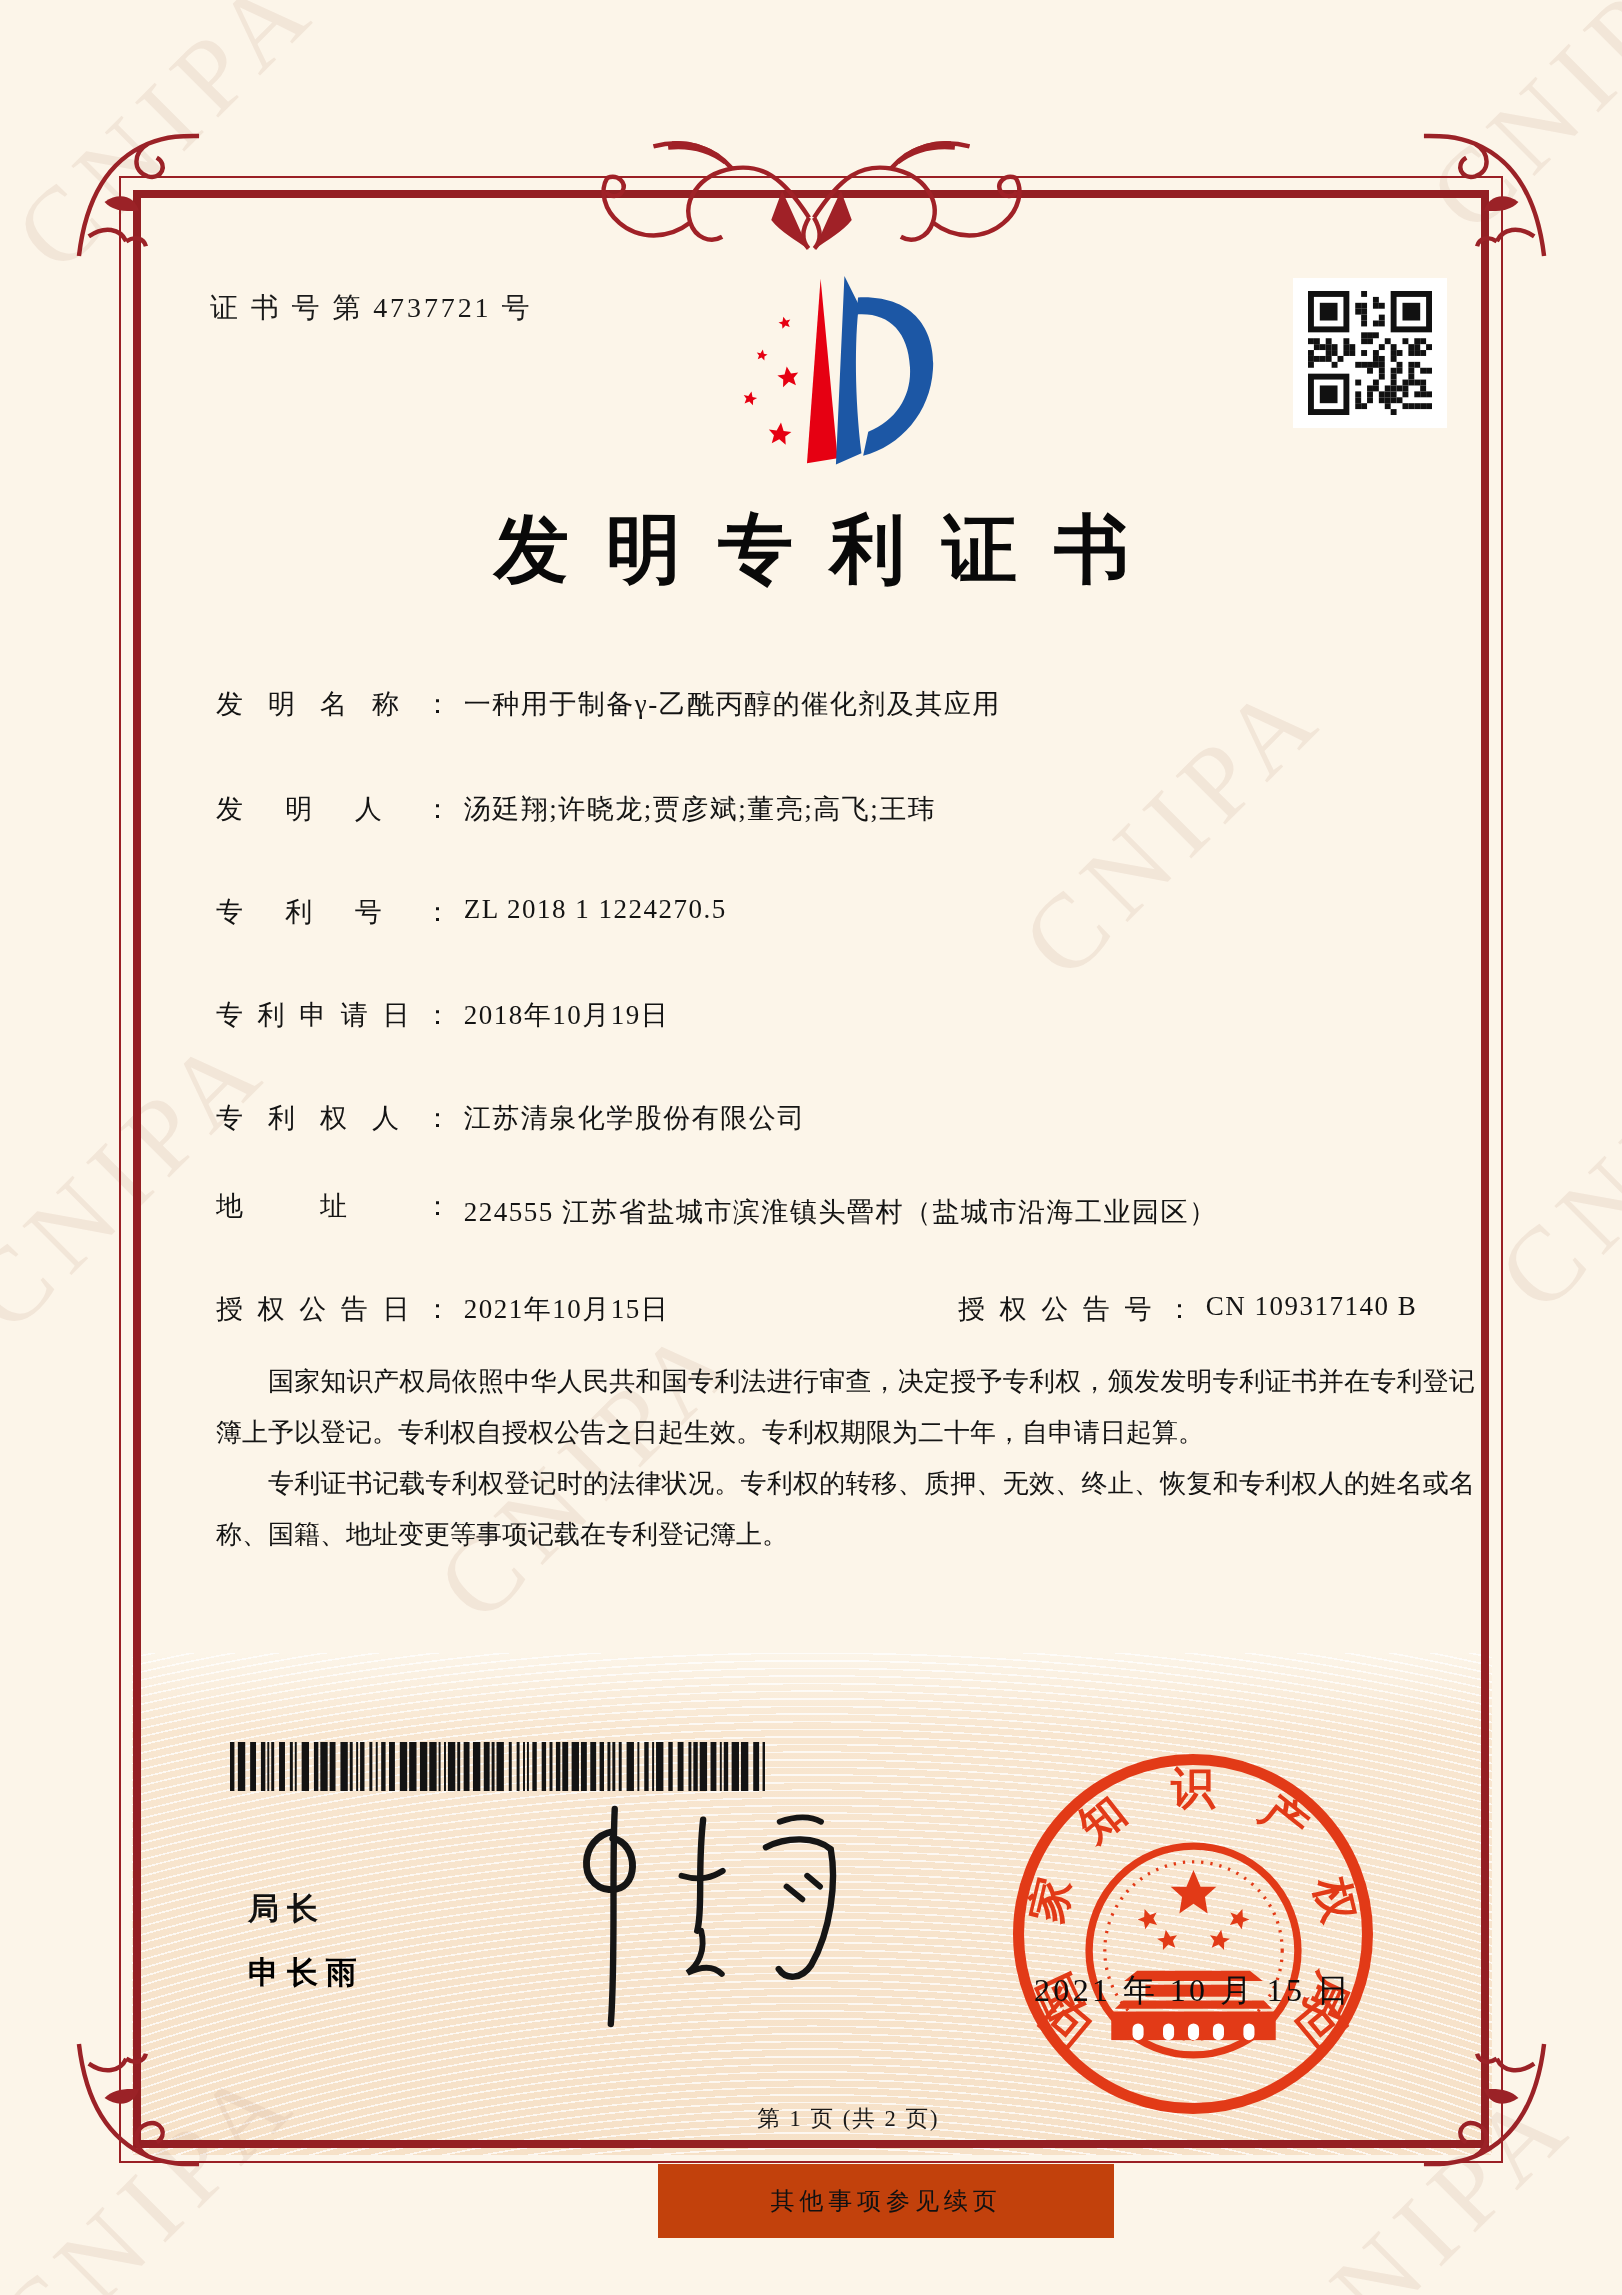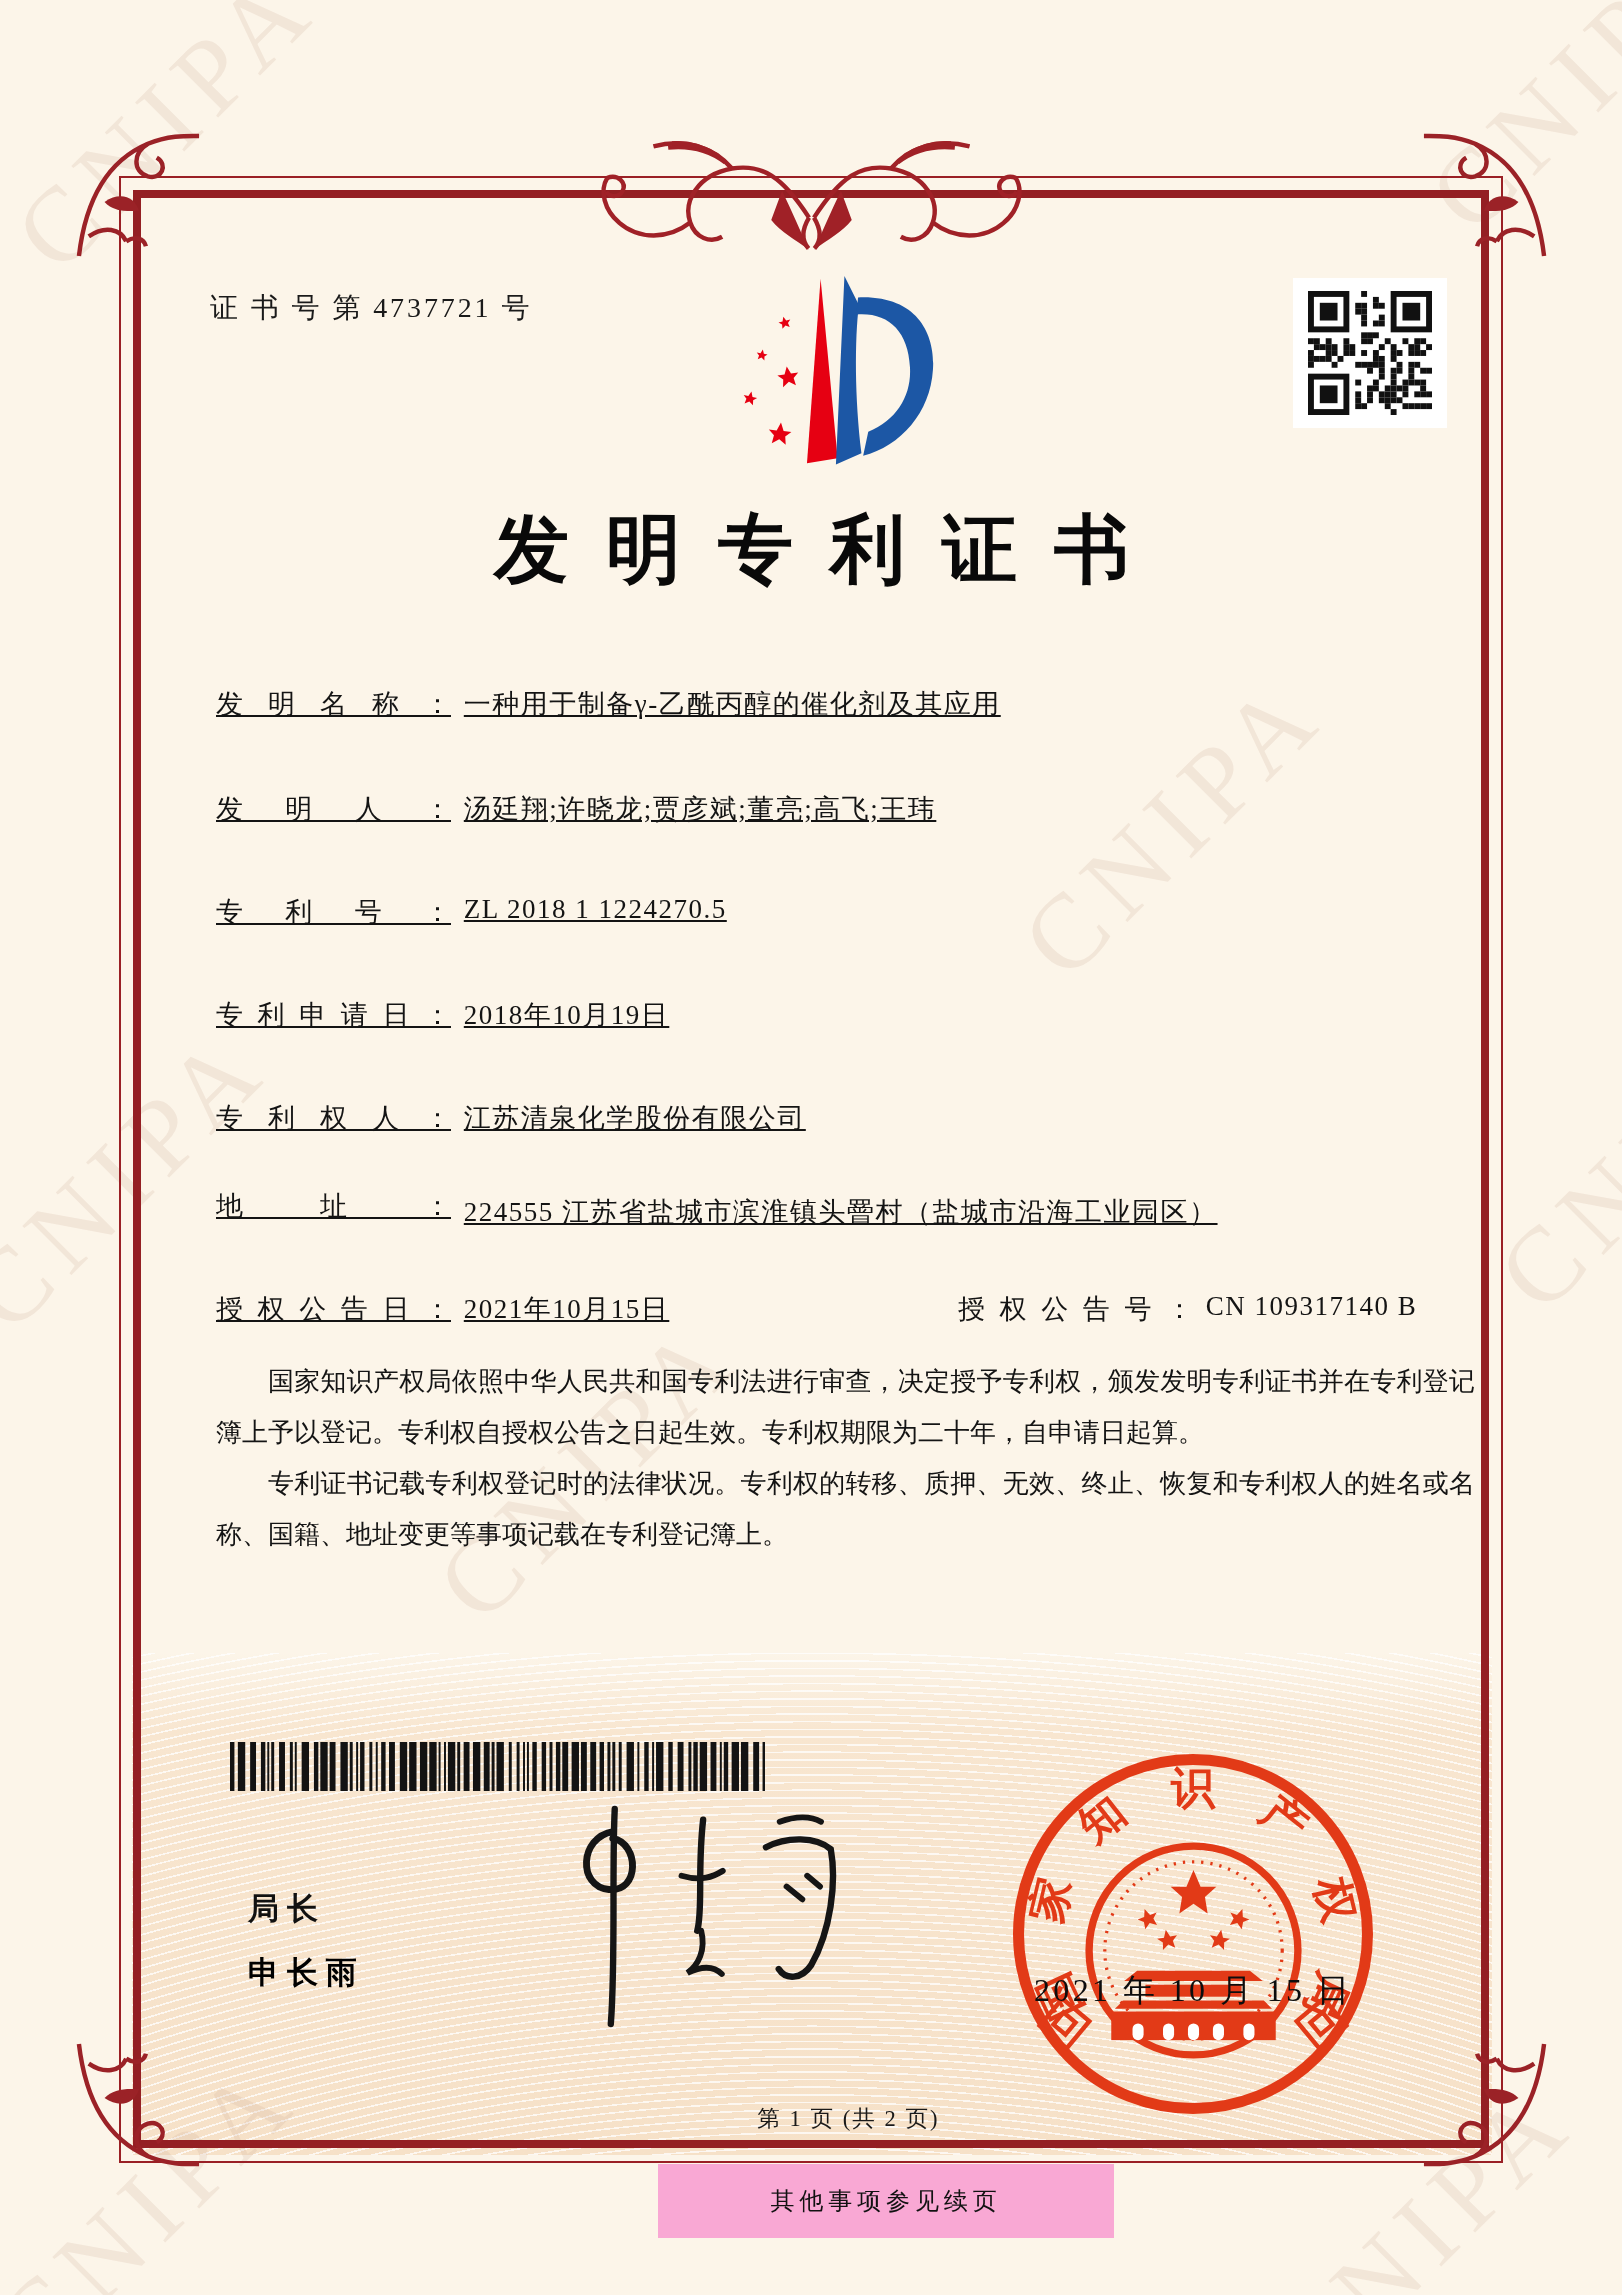--- a/index.html
+++ b/index.html
@@ -40,21 +40,21 @@
   .cert-no { position:absolute; left:210px; top:289px; font-size:28px; color:#1a1a1a;
              letter-spacing:2.9px; z-index:4; }
   .logo { position:absolute; left:713px; top:271px; width:222px; height:200px; z-index:4; }
   .qr-box { position:absolute; left:1293px; top:278px; width:154px; height:150px;
             background:#fff; z-index:4; display:flex; align-items:center; justify-content:center; }
   .title { position:absolute; left:0; top:500px; width:100%; text-align:center;
            font-size:75px; font-weight:700; color:#090909;
            letter-spacing:37px; text-indent:37px; z-index:4; }
   
   .frow { position:absolute; left:216px; display:flex; align-items:flex-start;
-          font-size:27px; color:#141414; z-index:4; white-space:nowrap;text-decoration:underline; }
+          font-size:27px; color:#141414; z-index:4; white-space:nowrap; }
   .flabel { flex:0 0 auto; width:235px; text-align:justify; text-align-last:justify; }
   .fvalue { margin-left:12.8px; letter-spacing:1.5px; }
   .fvalue.wrapv { white-space:normal; width:1001px; line-height:48px; }
   .g2 { position:absolute; left:709px; display:flex; white-space:nowrap;margin-left:33px; }
   
   .paras { position:absolute; left:216px; top:1356px; width:1259px; z-index:4; }
   .paras p { font-size:26px; line-height:51px; color:#141414; text-align:justify;
              text-indent:2em; }
   
   .barcode { position:absolute; left:230px; top:1742px; width:535px; height:49px; z-index:4; }
@@ -74,21 +74,21 @@
   .seal-emblem { position:absolute; left:101px; top:117px; width:231px; height:231px; }
   .bracket { position:absolute; width:45px; height:45px; }
   .bracket.b-l { left:65px; top:283px; transform:rotate(40deg); }
   .bracket.b-r { left:322px; top:283px; transform:rotate(-40deg); }
   .seal-date { position:absolute; left:-29.4px; top:251px; width:491px; text-align:center;
                font-size:32px; letter-spacing:3.4px; color:#0d0d0d; white-space:nowrap; }
   
   .page-no { position:absolute; left:0; top:2103px; width:100%; text-align:center;
              font-size:22.6px; color:#1a1a1a; letter-spacing:2px; z-index:4;margin-left:37px; }
   .note-box { position:absolute; left:658px; top:2164px; width:456px; height:74px;
-              background:#f9a8d4; z-index:4; display:flex; align-items:center; justify-content:center; }
+              background:#c2410c; z-index:4; display:flex; align-items:center; justify-content:center; }
   .note-box span { font-size:24px; color:#111; letter-spacing:4.9px; }
 </style>
 </head>
 <body>
 
 <div id="page">
 
   <svg width="0" height="0" style="position:absolute">
     <defs>
       <path id="st" d="M0,-10 L2.94,-3.09 L9.51,-3.09 L4.76,1.18 L5.88,8.09 L0,4 L-5.88,8.09 L-4.76,1.18 L-9.51,-3.09 L-2.94,-3.09 Z"></path>

